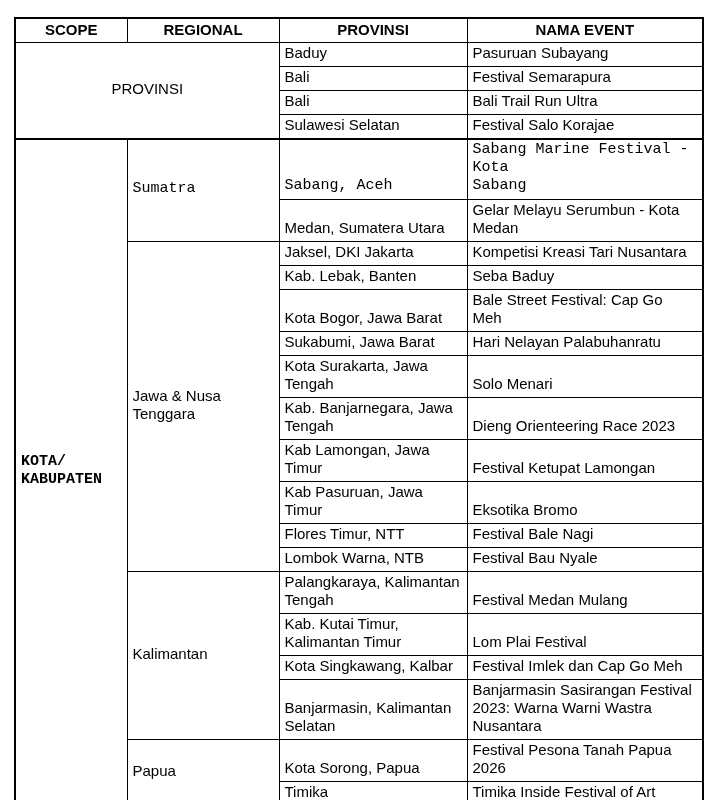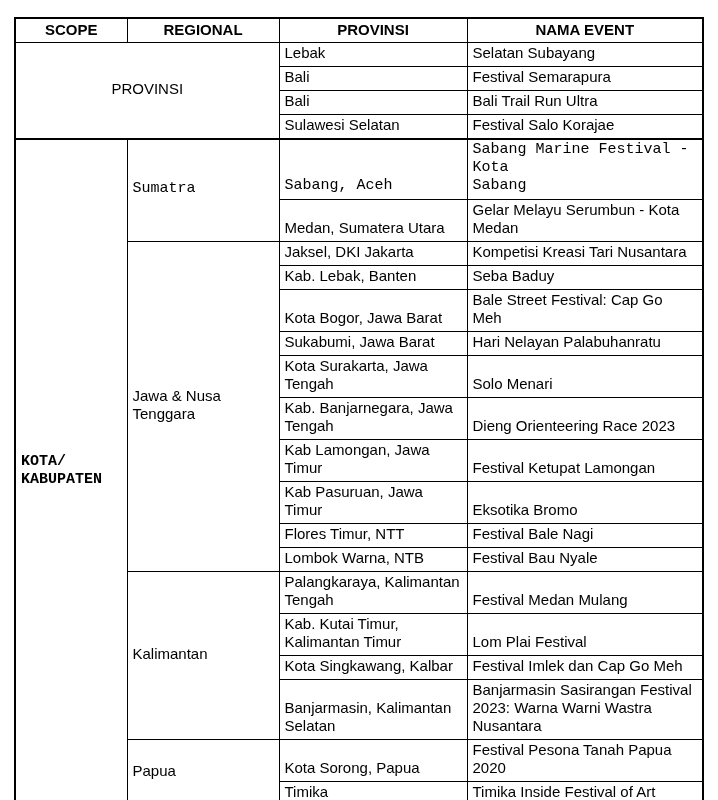--- a/index.html
+++ b/index.html
@@ -64,22 +64,22 @@
       <tr>
         <th>SCOPE</th>
         <th>REGIONAL</th>
         <th>PROVINSI</th>
         <th>NAMA EVENT</th>
       </tr>
     </thead>
     <tbody>
         <tr>
           <td rowspan="4" colspan="2" class="scope scope-center">PROVINSI</td>
-          <td class="provinsi">Lebak</td>
-          <td class="event">Selatan Subayang</td>
+          <td class="provinsi">Baduy</td>
+          <td class="event">Pasuruan Subayang</td>
         </tr>
         <tr>
           <td class="provinsi">Bali</td>
           <td class="event">Festival Semarapura</td>
         </tr>
         <tr>
           <td class="provinsi">Bali</td>
           <td class="event">Bali Trail Run Ultra</td>
         </tr>
         <tr>
@@ -165,21 +165,21 @@
           <td class="provinsi">Banjarmasin, Kalimantan
 Selatan</td>
           <td class="event">Banjarmasin Sasirangan Festival
 2023: Warna Warni Wastra
 Nusantara</td>
         </tr>
         <tr>
           <td rowspan="2" class="regional">Papua</td>
           <td class="provinsi">Kota Sorong, Papua</td>
           <td class="event">Festival Pesona Tanah Papua
-2020</td>
+2026</td>
         </tr>
         <tr>
           <td class="provinsi">Timika</td>
           <td class="event">Timika Inside Festival of Art</td>
         </tr>
       </tbody>
   </table>
 </div>
 
 </body></html>

